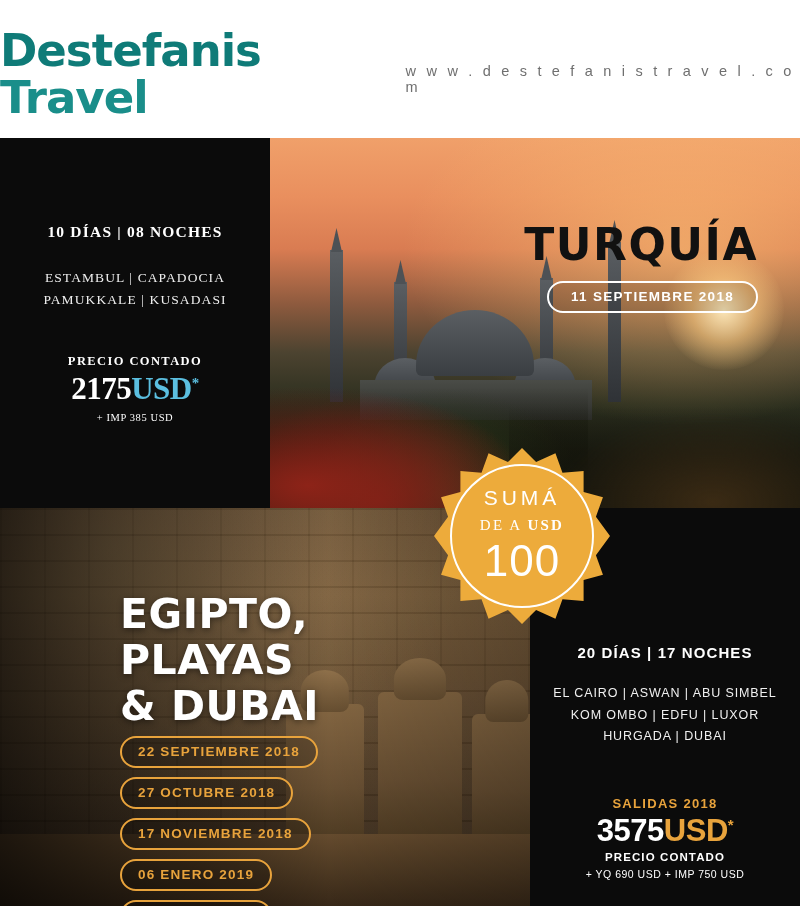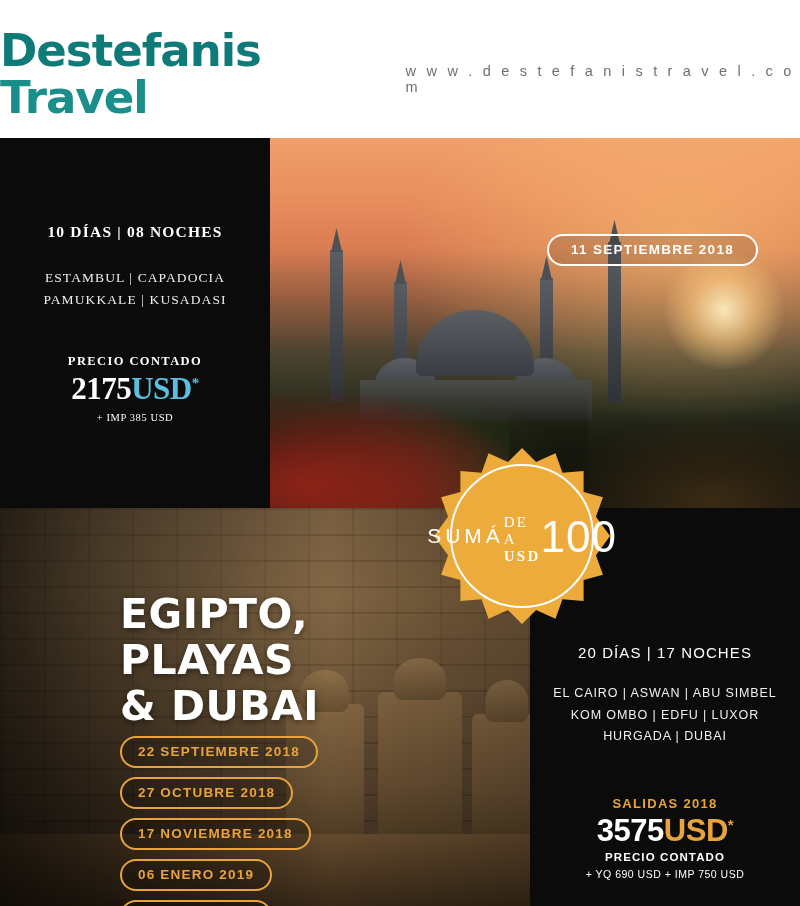--- a/index.html
+++ b/index.html
@@ -258,21 +258,21 @@
     background: #0b0b0b;
     color: #fff;
     display: flex;
     flex-direction: column;
     align-items: center;
     justify-content: flex-end;
     padding: 0 12px 26px;
   }
   .e-days {
     font-size: 15px;
-    font-weight: normal;
+    font-weight: bold;
     letter-spacing: 1.1px;
     margin-bottom: 22px;
   }
   .e-cities {
     font-size: 12.5px;
     letter-spacing: 0.9px;
     line-height: 1.75;
     text-align: center;
     color: #f0f0f0;
     margin-bottom: 48px;
@@ -317,21 +317,21 @@
     clip-path: polygon(
       50% 0%, 58% 8%, 69% 3%, 73% 14%, 85% 13%, 85% 25%, 96% 28%, 92% 39%,
       100% 50%, 92% 61%, 96% 72%, 85% 75%, 85% 87%, 73% 86%, 69% 97%, 58% 92%,
       50% 100%, 42% 92%, 31% 97%, 27% 86%, 15% 87%, 15% 75%, 4% 72%, 8% 61%,
       0% 50%, 8% 39%, 4% 28%, 15% 25%, 15% 13%, 27% 14%, 31% 3%, 42% 8%);
   }
   .badge-inner {
     position: absolute; inset: 16px;
     border-radius: 50%;
     border: 2px solid #ffffff;
-    display: flex; flex-direction: row;
+    display: flex; flex-direction: column;
     align-items: center; justify-content: center;
     color: #ffffff;
   }
   .badge-l1 { font-size: 21px; letter-spacing: 4px; font-weight: 400; }
   .badge-l2 { font-size: 15px; letter-spacing: 2.2px; margin-top: 7px; font-family: Liberation Serif, serif; }
   .badge-l2 b { font-weight: bold; }
   .badge-l3 { font-size: 44px; letter-spacing: 1px; margin-top: 2px; }
 </style>
 </head>
 <body>
@@ -367,20 +367,21 @@
       <div class="minaret m4"></div>
       <div class="dome small1"></div>
       <div class="dome small2"></div>
       <div class="dome"></div>
       <div class="mosque-base"></div>
     </div>
     <div class="foliage"></div>
     <div class="foliage2"></div>
 
     <div class="turkey-title">
+      <div class="line">TURQUÍA</div>
       <div class="date-pill">11 SEPTIEMBRE 2018</div>
     </div>
   </div>
 </div>
 
 <div class="egypt-row">
 
   <div class="egypt-left">
     <div class="temple-wall"></div>
     <div class="statue st1"></div>

